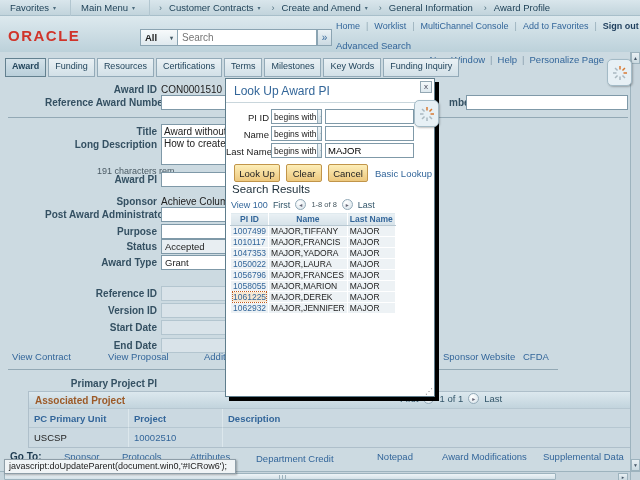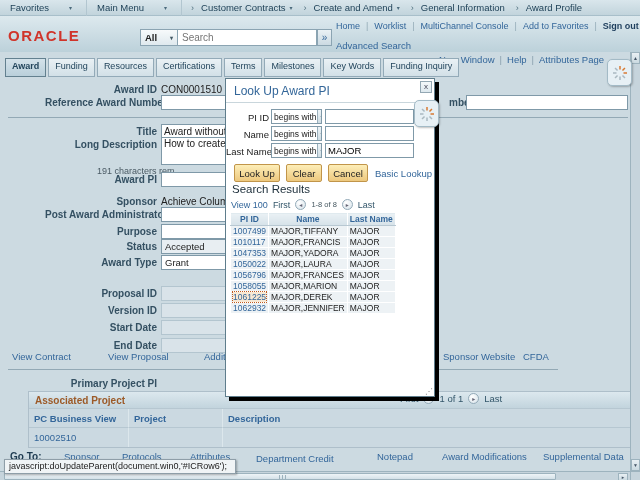--- a/index.html
+++ b/index.html
@@ -6,21 +6,21 @@
   html,body { width:640px; height:480px; }
   body { font-family:"Liberation Sans", sans-serif; background:#ccdae1; overflow:hidden; }
   .screen { position:relative; width:640px; height:480px; background:#ccdae1; font-size:10px; color:#222; }
   .link { color:#33669A; cursor:pointer; text-decoration:none; }
 
   
   .crumbbar { position:absolute; top:0; left:0; width:640px; height:16px;
     background:linear-gradient(#d9e6ec,#c2d4dc); border-bottom:1px solid #a8bfca;
     display:flex; align-items:center; padding-left:6px; font-size:9.5px; color:#1f4258; }
   .crumb { display:flex; align-items:center; height:16px; padding:0 8px 0 4px; white-space:nowrap; }
-  .crumb.boxed { border-right:1px solid #b2c6d0; padding-right:14px; margin-right:6px;gap:16px; }
+  .crumb.boxed { border-right:1px solid #b2c6d0; padding-right:14px; margin-right:6px; }
   .crumb .arr { font-size:6px; margin-left:4px; color:#4c6b7d; }
   .csep { color:#51707f; font-size:9px; padding:0 3px; }
 
   
   .brandbar { position:absolute; top:16px; left:0; width:640px; height:36px;
     background:linear-gradient(#dde9ee,#bcd1da); }
   .logo { position:absolute; left:8px; top:11px; font-size:15px; font-weight:bold;
     letter-spacing:1.5px; color:#d0342a; }
   .allbox { position:absolute; left:140px; top:13px; width:38px; height:17px;
     background:linear-gradient(#f7fafb,#dfe9ee); border:1px solid #8ba4b2;
@@ -212,21 +212,21 @@
       <a class="signout link">Sign out</a>
     </div>
     <a class="advsearch link">Advanced Search</a>
   </div>
 
   <div class="pagebar">
     <a class="link">New Window</a>
     <span class="sep">|</span>
     <a class="link">Help</a>
     <span class="sep">|</span>
-    <a class="link">Attributes Page</a>
+    <a class="link">Personalize Page</a>
   </div>
 
   <div class="spin spin2">
     <svg width="16" height="16" viewBox="0 0 16 16">
       <line x1="8" y1="1" x2="8" y2="4.5" stroke="#d87a33" stroke-width="1.5" transform="rotate(0 8 8)"></line>
       <line x1="8" y1="1" x2="8" y2="4.5" stroke="#d87a33" stroke-width="1.5" transform="rotate(45 8 8)"></line>
       <line x1="8" y1="1" x2="8" y2="4.5" stroke="#d87a33" stroke-width="1.5" transform="rotate(90 8 8)"></line>
       <line x1="8" y1="1" x2="8" y2="4.5" stroke="#aab8c0" stroke-width="1.5" transform="rotate(135 8 8)"></line>
       <line x1="8" y1="1" x2="8" y2="4.5" stroke="#aab8c0" stroke-width="1.5" transform="rotate(180 8 8)"></line>
       <line x1="8" y1="1" x2="8" y2="4.5" stroke="#aab8c0" stroke-width="1.5" transform="rotate(225 8 8)"></line>
@@ -282,21 +282,21 @@
     <span>Accepted</span>
     <span class="sarr">▼</span>
   </div>
 
   <div class="flabel" style="top:257px">Award Type</div>
   <div class="fsel" style="left:161px; top:255px; width:130px">
     <span>Grant</span>
     <span class="sarr">▼</span>
   </div>
 
-  <div class="flabel" style="top:288px">Proposal ID</div>
+  <div class="flabel" style="top:288px">Reference ID</div>
   <input class="tin ro" style="left: 161px; top: 286px; width: 100px;" readonly="">
 
   <div class="flabel" style="top:305px">Version ID</div>
   <input class="tin ro" style="left: 161px; top: 303px; width: 100px;" readonly="">
 
   <div class="flabel" style="top:322px">Start Date</div>
   <input class="tin ro" style="left: 161px; top: 320px; width: 80px;" readonly="">
 
   <div class="flabel" style="top:340px">End Date</div>
   <input class="tin ro" style="left: 161px; top: 338px; width: 80px;" readonly="">
@@ -309,23 +309,24 @@
 
   <div class="hline" style="left:8px; top:369px; width:550px"></div>
 
   <div class="flabel" style="top:378px">Primary Project PI</div>
 
   <div class="panel">
     <div class="panelbar">
       <span>Associated Project</span>
     </div>
     <div class="pgrid">
-      <div class="pgh">PC Business View</div>
+      <div class="pgh">PC Primary Unit</div>
       <div class="pgh">Project</div>
       <div class="pgh">Description</div>
+      <div class="pgc">USCSP</div>
       <div class="pgc link">10002510</div>
       <div class="pgc"></div>
     </div>
   </div>
 
   <div class="pagin pagin-assoc">
     <span>First</span>
     <span class="circ">◂</span>
     <span>1 of 1</span>
     <span class="circ">▸</span>

